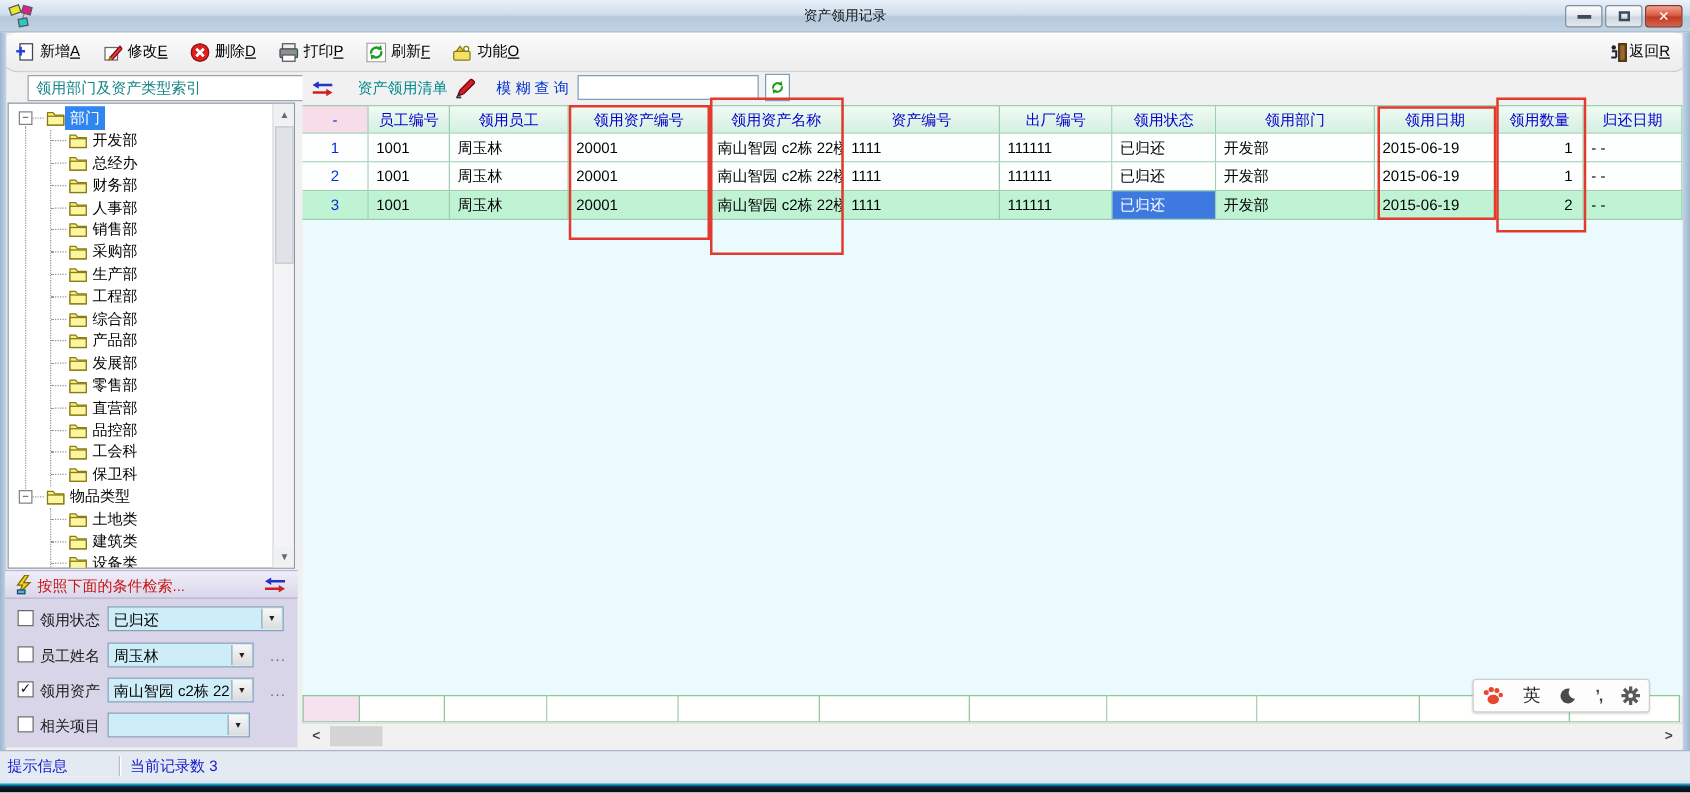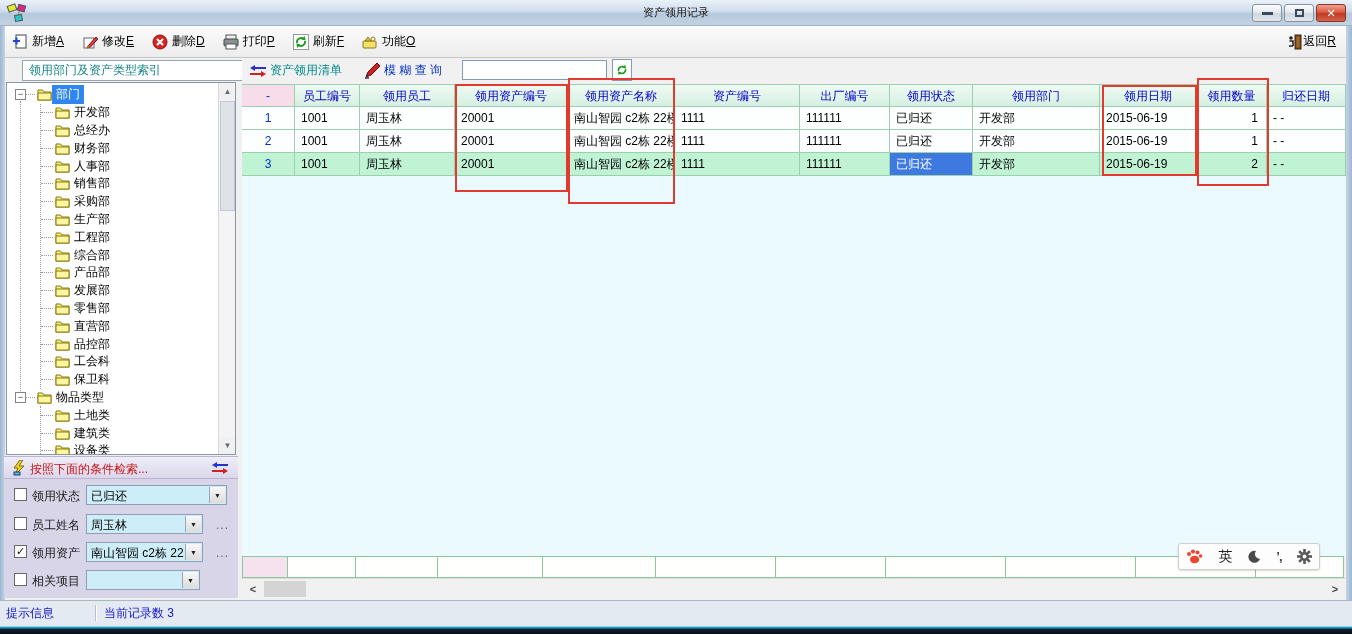--- a/index.html
+++ b/index.html
@@ -15,21 +15,21 @@
   .title-text { position:absolute; left:0; right:0; top:5px; text-align:center; font-size:11px; color:#111; }
   .winbtns { position:absolute; right:6px; top:4px; display:flex; gap:2px; }
   .wbtn { width:30px; height:18px; border:1px solid #87929f; border-radius:3px;
     background:linear-gradient(#fdfdfd,#e5eaf0 45%,#cfd7df 55%,#e2e8ee); display:flex; align-items:center; justify-content:center; }
   .wbtn .bar { width:11px; height:3px; background:#3a4a5c; }
   .wbtn .box { width:9px; height:8px; border:2px solid #3a4a5c; }
   .wbtn.close { background:linear-gradient(#f2a493,#de6ul 0); background:linear-gradient(#f0a292 0%,#d95b41 45%,#c03a22 55%,#d2654c 100%); border-color:#8c3322; color:#fff; font-weight:bold; font-size:11px; }
 
   
   .toolbar { position:absolute; left:0; top:26px; width:1352px; height:32px;
-    background:linear-gradient(#fcfcfc,#ececec); border-bottom:1px solid #c6c6c6; display:flex; align-items:center; }
+    background:linear-gradient(#fcfcfc,#ececec); border-bottom:1px solid #c6c6c6; display:flex; align-items:center;border-radius:15px; }
   .tbtn { display:flex; align-items:center; gap:4px; padding:3px 6px; margin-left:6px; cursor:default; }
   .tbtn svg { display:block; }
   .accel { text-decoration:underline; }
   .tbtn-return { position:absolute; right:10px; display:flex; align-items:center; gap:0; }
 
   
   .edge-l { position:absolute; left:0; top:26px; width:5px; height:574px; background:linear-gradient(90deg,#9db6d0,#c3d4e6); }
   .edge-r { position:absolute; right:0; top:26px; width:6px; height:574px; background:linear-gradient(90deg,#c3d4e6,#9db6d0); }
 
   
@@ -60,22 +60,22 @@
   .frow { position:absolute; left:0; width:234px; height:20px; }
   .fchk { position:absolute; left:10px; top:3px; width:13px; height:13px; background:#fff; border:1px solid #6a6a6a; font-size:11px; line-height:11px; text-align:center; font-weight:bold; color:#111; }
   .flabel { position:absolute; left:28px; top:3px; color:#1a1a1a; }
   .fcombo { position:absolute; top:0; height:20px; background:#cdeef9; border:1px solid #8e9db5; overflow:hidden; white-space:nowrap; }
   .fcombo .val { position:absolute; left:4px; top:2px; right:18px; overflow:hidden; }
   .fcombo .darr { position:absolute; right:1px; top:1px; bottom:1px; width:16px; background:linear-gradient(#f8f8f8,#dcdcdc); border-left:1px solid #9aa6b8; color:#222; font-size:7px; text-align:center; line-height:17px; }
   .fmore { position:absolute; left:212px; top:4px; color:#666; letter-spacing:1px; }
 
   
   .subbar { position:absolute; left:242px; top:58px; width:1104px; height:26px; background:#f1f1f1; }
-  .sub-list { position:absolute; left:8px; top:4px; display:flex; gap:4px; align-items:center; color:#008b8b; }
-  .sub-fuzzy { position:absolute; left:122px; top:4px; display:flex; gap:4px; align-items:center; color:#0033cc; }
+  .sub-list { position:absolute; left:8px; top:4px; display:flex; gap:20px; align-items:center; color:#008b8b; }
+  .sub-fuzzy { position:absolute; left:122px; top:4px; display:flex; gap:17px; align-items:center; color:#0033cc; }
   .search-input { position:absolute; left:220px; top:2px; width:145px; height:20px; border:1px solid #7f9db9; background:#fff; font-size:12px; padding:0 4px; font-family:inherit; }
   .refresh-btn { position:absolute; left:370px; top:1px; width:20px; height:22px; border:1px solid #7f9db9; background:#fff; display:flex; align-items:center; justify-content:center; }
 
   
   .grid-bg { position:absolute; left:242px; top:84px; width:1104px; height:472px; background:#eafaff; }
   .grid { position:absolute; left:242px; top:84px; width:1104px; }
   .grow { display:flex; height:23px; }
   .gcell { border-right:1px solid #9ccfae; border-bottom:1px solid #9ccfae; height:23px; line-height:22px; padding-left:6px; overflow:hidden; white-space:nowrap; background:#fdffff; }
   .ghead .gcell { background:linear-gradient(#f0fbf4,#d5efe1); color:#0000cc; text-align:center; padding:0; border-top:1px solid #9ccfae; }
   .ghead .gcell.c0 { background:#f7dcea; }

